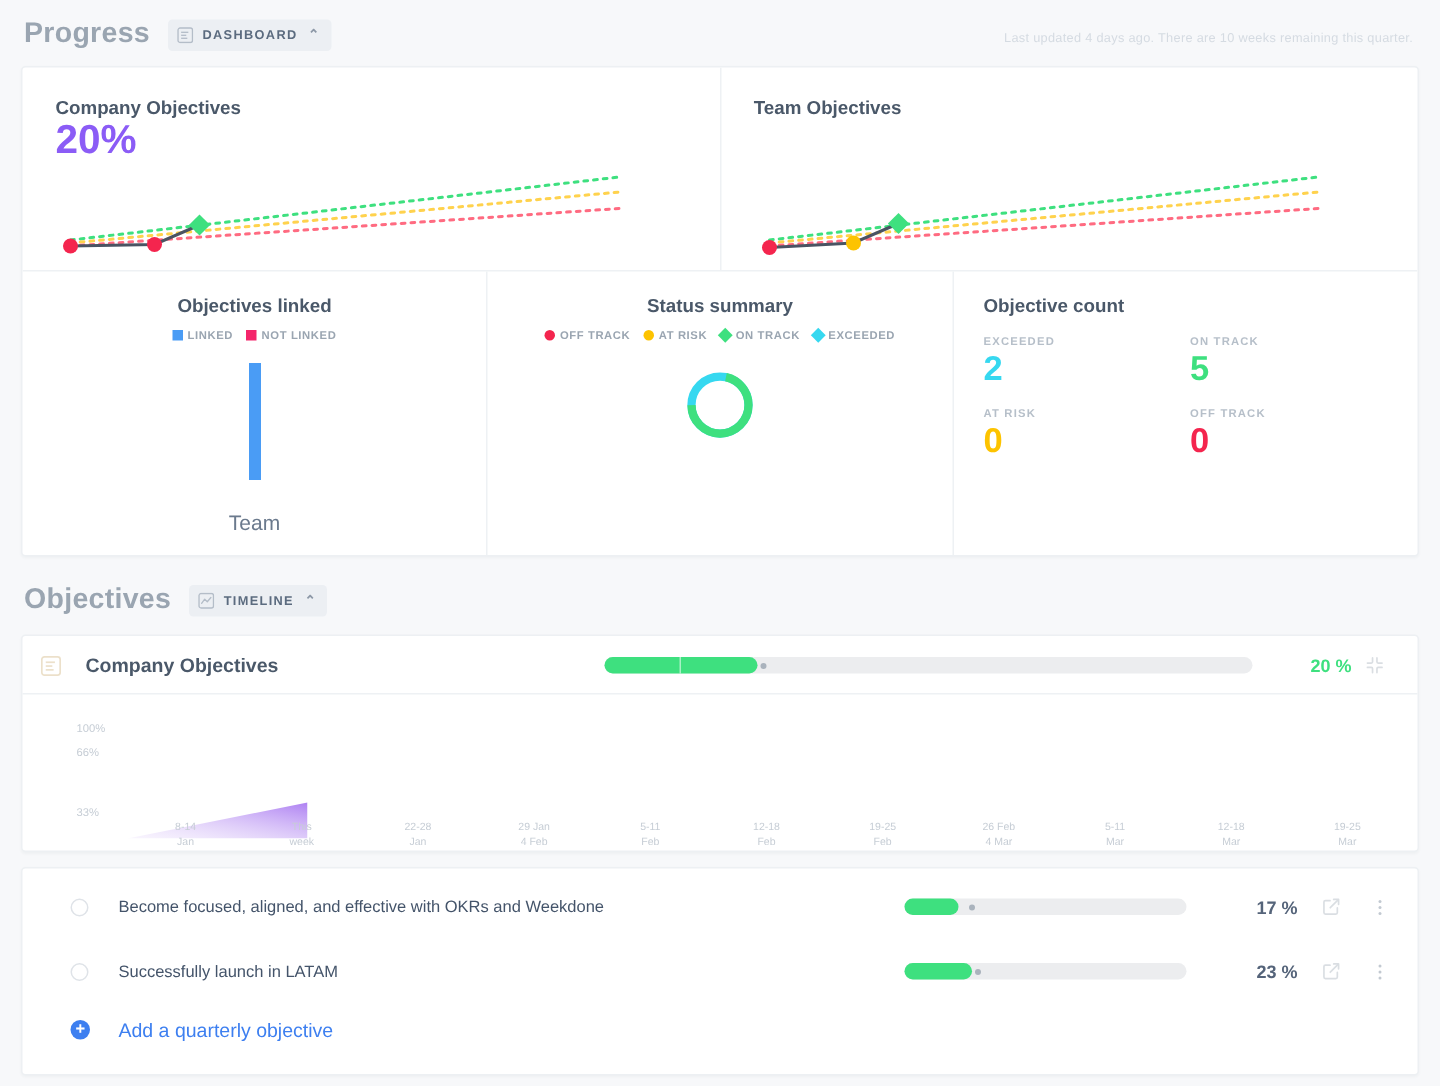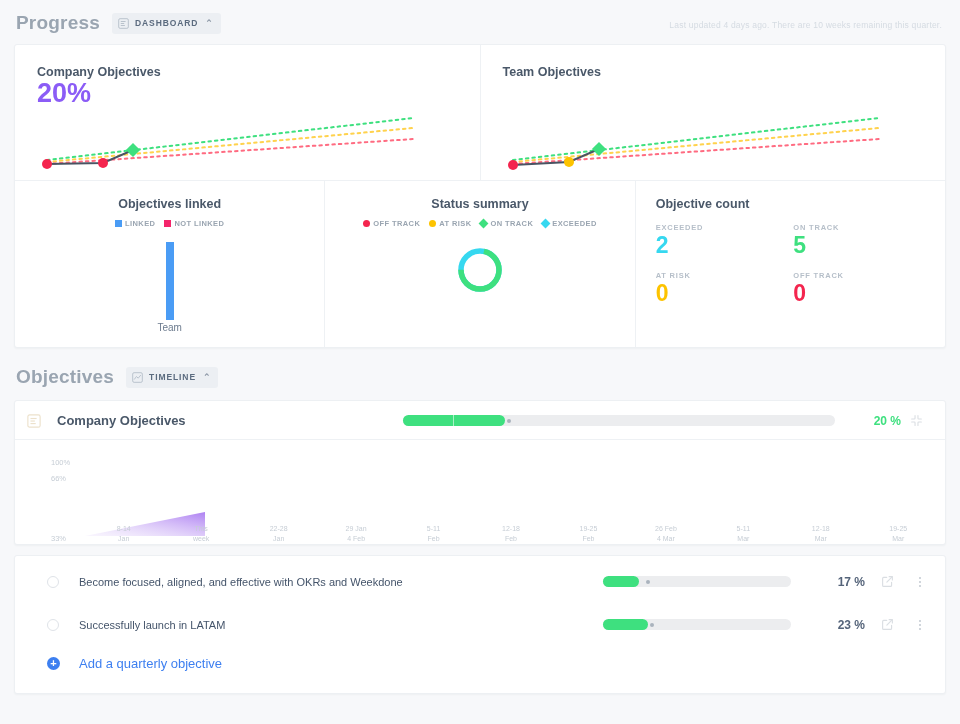--- a/index.html
+++ b/index.html
@@ -55,21 +55,21 @@
   .card-sm + .card-sm { border-left: 1px solid #eef1f4; }
   .sm-title { text-align: center; font-size: 12.5px; font-weight: bold; color: #4a5869; }
   .legend { display: flex; justify-content: center; gap: 9px; margin-top: 8px; }
   .legend-item { display: flex; align-items: center; gap: 3px; font-size: 7.5px; font-weight: bold; letter-spacing: .4px; color: #9aa5b1; }
   .lg-dot { width: 7px; height: 7px; border-radius: 50%; display: inline-block; }
   .lg-sq { width: 7px; height: 7px; display: inline-block; }
   .lg-dia { width: 7px; height: 7px; display: inline-block; transform: rotate(45deg); }
 
   .bar-wrap { display: flex; flex-direction: column; align-items: center; margin-top: 14px; }
   .bar-col { width: 8px; height: 78px; background: #4a9cf5; }
-  .bar-cap { font-size: 10px; color: #6b7a8d; margin-top: 2px; }
+  .bar-cap { font-size: 14px; color: #6b7a8d; margin-top: 20px; }
 
   .donut-wrap { display: flex; justify-content: center; margin-top: 18px; }
 
   .count-title { font-size: 12.5px; font-weight: bold; color: #4a5869; padding-left: 6px; }
   .count-grid { display: grid; grid-template-columns: 1fr 1fr; row-gap: 14px; margin-top: 12px; padding-left: 6px; }
   .count-lbl { font-size: 7.5px; font-weight: bold; letter-spacing: .8px; color: #b6bfc9; }
   .count-val { font-size: 23px; font-weight: bold; line-height: 1.05; margin-top: 1px; }
 
   
   .obj-panel {
@@ -274,21 +274,21 @@
             <path d="M14 6.2h-3.2a1 1 0 0 1-1-1V2"></path>
           <path d="M2 9.8h3.2a1 1 0 0 1 1 1V14"></path>
             <path d="M9.8 14v-3.2a1 1 0 0 1 1-1H14"></path>
         </svg>
       </span>
     </div>
 
     <div class="tl">
       <div class="tl-ylabel" style="top:8px;">100%</div>
       <div class="tl-ylabel" style="top:24px;">66%</div>
-      <div class="tl-ylabel" style="top:84px;">33%</div>
+      <div class="tl-ylabel" style="top:64px;">33%</div>
       <svg style="position:absolute;left:70px;bottom:4px;width:120px;height:34px;" viewBox="0 0 120 34" preserveAspectRatio="none">
         <defs>
           <linearGradient id="pg" x1="0" y1="1" x2="1" y2="0">
             <stop offset="0%" stop-color="#d8c3f7" stop-opacity=".15"></stop>
             <stop offset="100%" stop-color="#a06bf0" stop-opacity=".85"></stop>
           </linearGradient>
         </defs>
         <polygon points="0,34 120,34 120,10" fill="url(#pg)"></polygon>
       </svg>
       <div class="tl-x">

